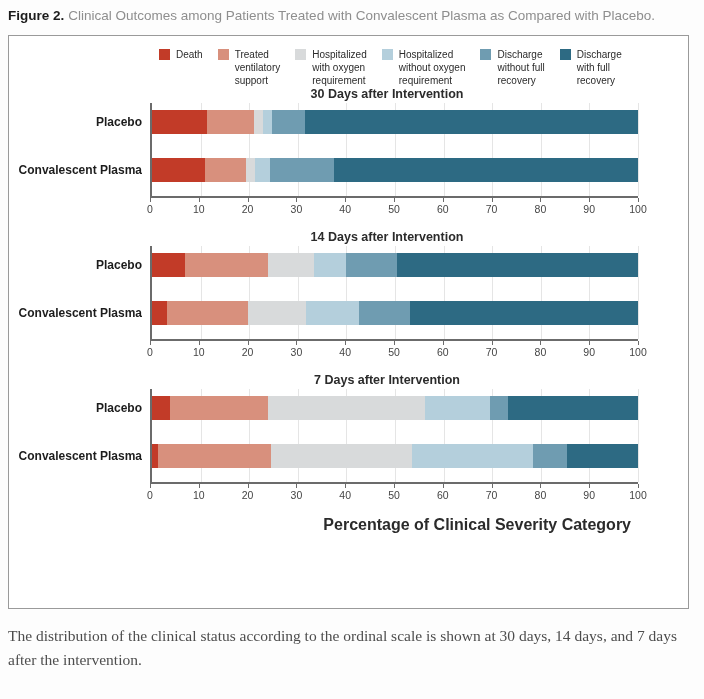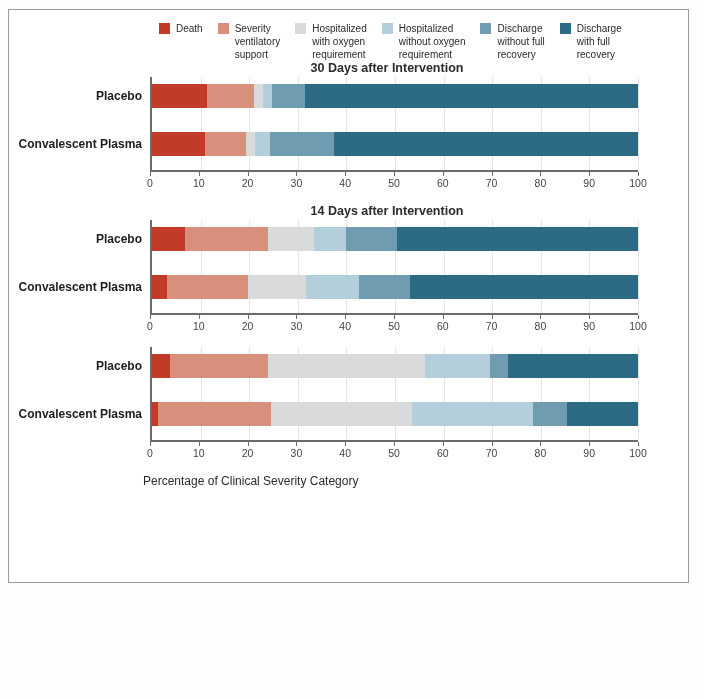--- a/index.html
+++ b/index.html
@@ -29,41 +29,44 @@
   .bar.row0{top:7px;}
   .bar.row1{top:55px;}
   .bar-seg{height:100%;}
   .row-label{position:absolute;right:calc(100% + 10px);height:24px;line-height:24px;
              white-space:nowrap;font-weight:bold;font-size:12px;color:#1d1d1d;}
   .row-label.row0{top:7px;}
   .row-label.row1{top:55px;}
   .axis{position:relative;height:20px;}
   .tick{position:absolute;top:0;width:1px;height:4px;background:#6b6b6b;}
   .tick-label{position:absolute;top:5px;transform:translateX(-50%);font-size:10.5px;color:#454545;}
-  .xlabel{margin-left:134px;width:488px;text-align:left;font-weight:normal;
-          font-size:12px;color:#2b2b2b;margin-top:12px;}
+  .xlabel{margin-left:134px;width:488px;text-align:right;font-weight:bold;
+          font-size:16px;color:#2b2b2b;margin-top:12px;}
   
   .caption{margin:15px 10px 0 8px;font-family:"Liberation Serif",serif;
            font-size:15.5px;line-height:1.5;color:#4d4d4d;}
 </style>
 </head>
 <body>
 
 <div class="page">
 
+  <div class="fig-title">
+    <span class="fig-label">Figure 2.</span><span>Clinical Outcomes among Patients Treated with Convalescent Plasma as Compared with Placebo.</span>
+  </div>
 
   <div class="figure-box">
     <div class="legend" id="legend">
         <div class="legend-item">
           <span class="swatch" style="background: rgb(194, 59, 40);"></span>
           <span class="legend-label">Death</span>
         </div>
         <div class="legend-item">
           <span class="swatch" style="background: rgb(216, 144, 125);"></span>
-          <span class="legend-label">Severity
+          <span class="legend-label">Treated
 ventilatory
 support</span>
         </div>
         <div class="legend-item">
           <span class="swatch" style="background: rgb(216, 218, 219);"></span>
           <span class="legend-label">Hospitalized
 with oxygen
 requirement</span>
         </div>
         <div class="legend-item">
@@ -198,20 +201,21 @@
               <div class="tick" style="left: 80%;"></div>
               <div class="tick-label" style="left: 80%;">80</div>
               <div class="tick" style="left: 90%;"></div>
               <div class="tick-label" style="left: 90%;">90</div>
               <div class="tick" style="left: 100%;"></div>
               <div class="tick-label" style="left: 100%;">100</div>
             </div>
           </div>
         </div>
         <div class="panel">
+          <div class="panel-title">7 Days after Intervention</div>
           <div class="plot">
             <div class="plot-area">
               <div class="grid-line" style="left: 10%;"></div>
               <div class="grid-line" style="left: 20%;"></div>
               <div class="grid-line" style="left: 30%;"></div>
               <div class="grid-line" style="left: 40%;"></div>
               <div class="grid-line" style="left: 50%;"></div>
               <div class="grid-line" style="left: 60%;"></div>
               <div class="grid-line" style="left: 70%;"></div>
               <div class="grid-line" style="left: 80%;"></div>
@@ -259,14 +263,15 @@
               <div class="tick-label" style="left: 90%;">90</div>
               <div class="tick" style="left: 100%;"></div>
               <div class="tick-label" style="left: 100%;">100</div>
             </div>
           </div>
         </div>
       </div>
     <div class="xlabel">Percentage of Clinical Severity Category</div>
   </div>
 
+  <div class="caption">The distribution of the clinical status according to the ordinal scale is shown at 30 days, 14 days, and 7 days after the intervention.</div>
 
 </div>
 
 </body></html>

